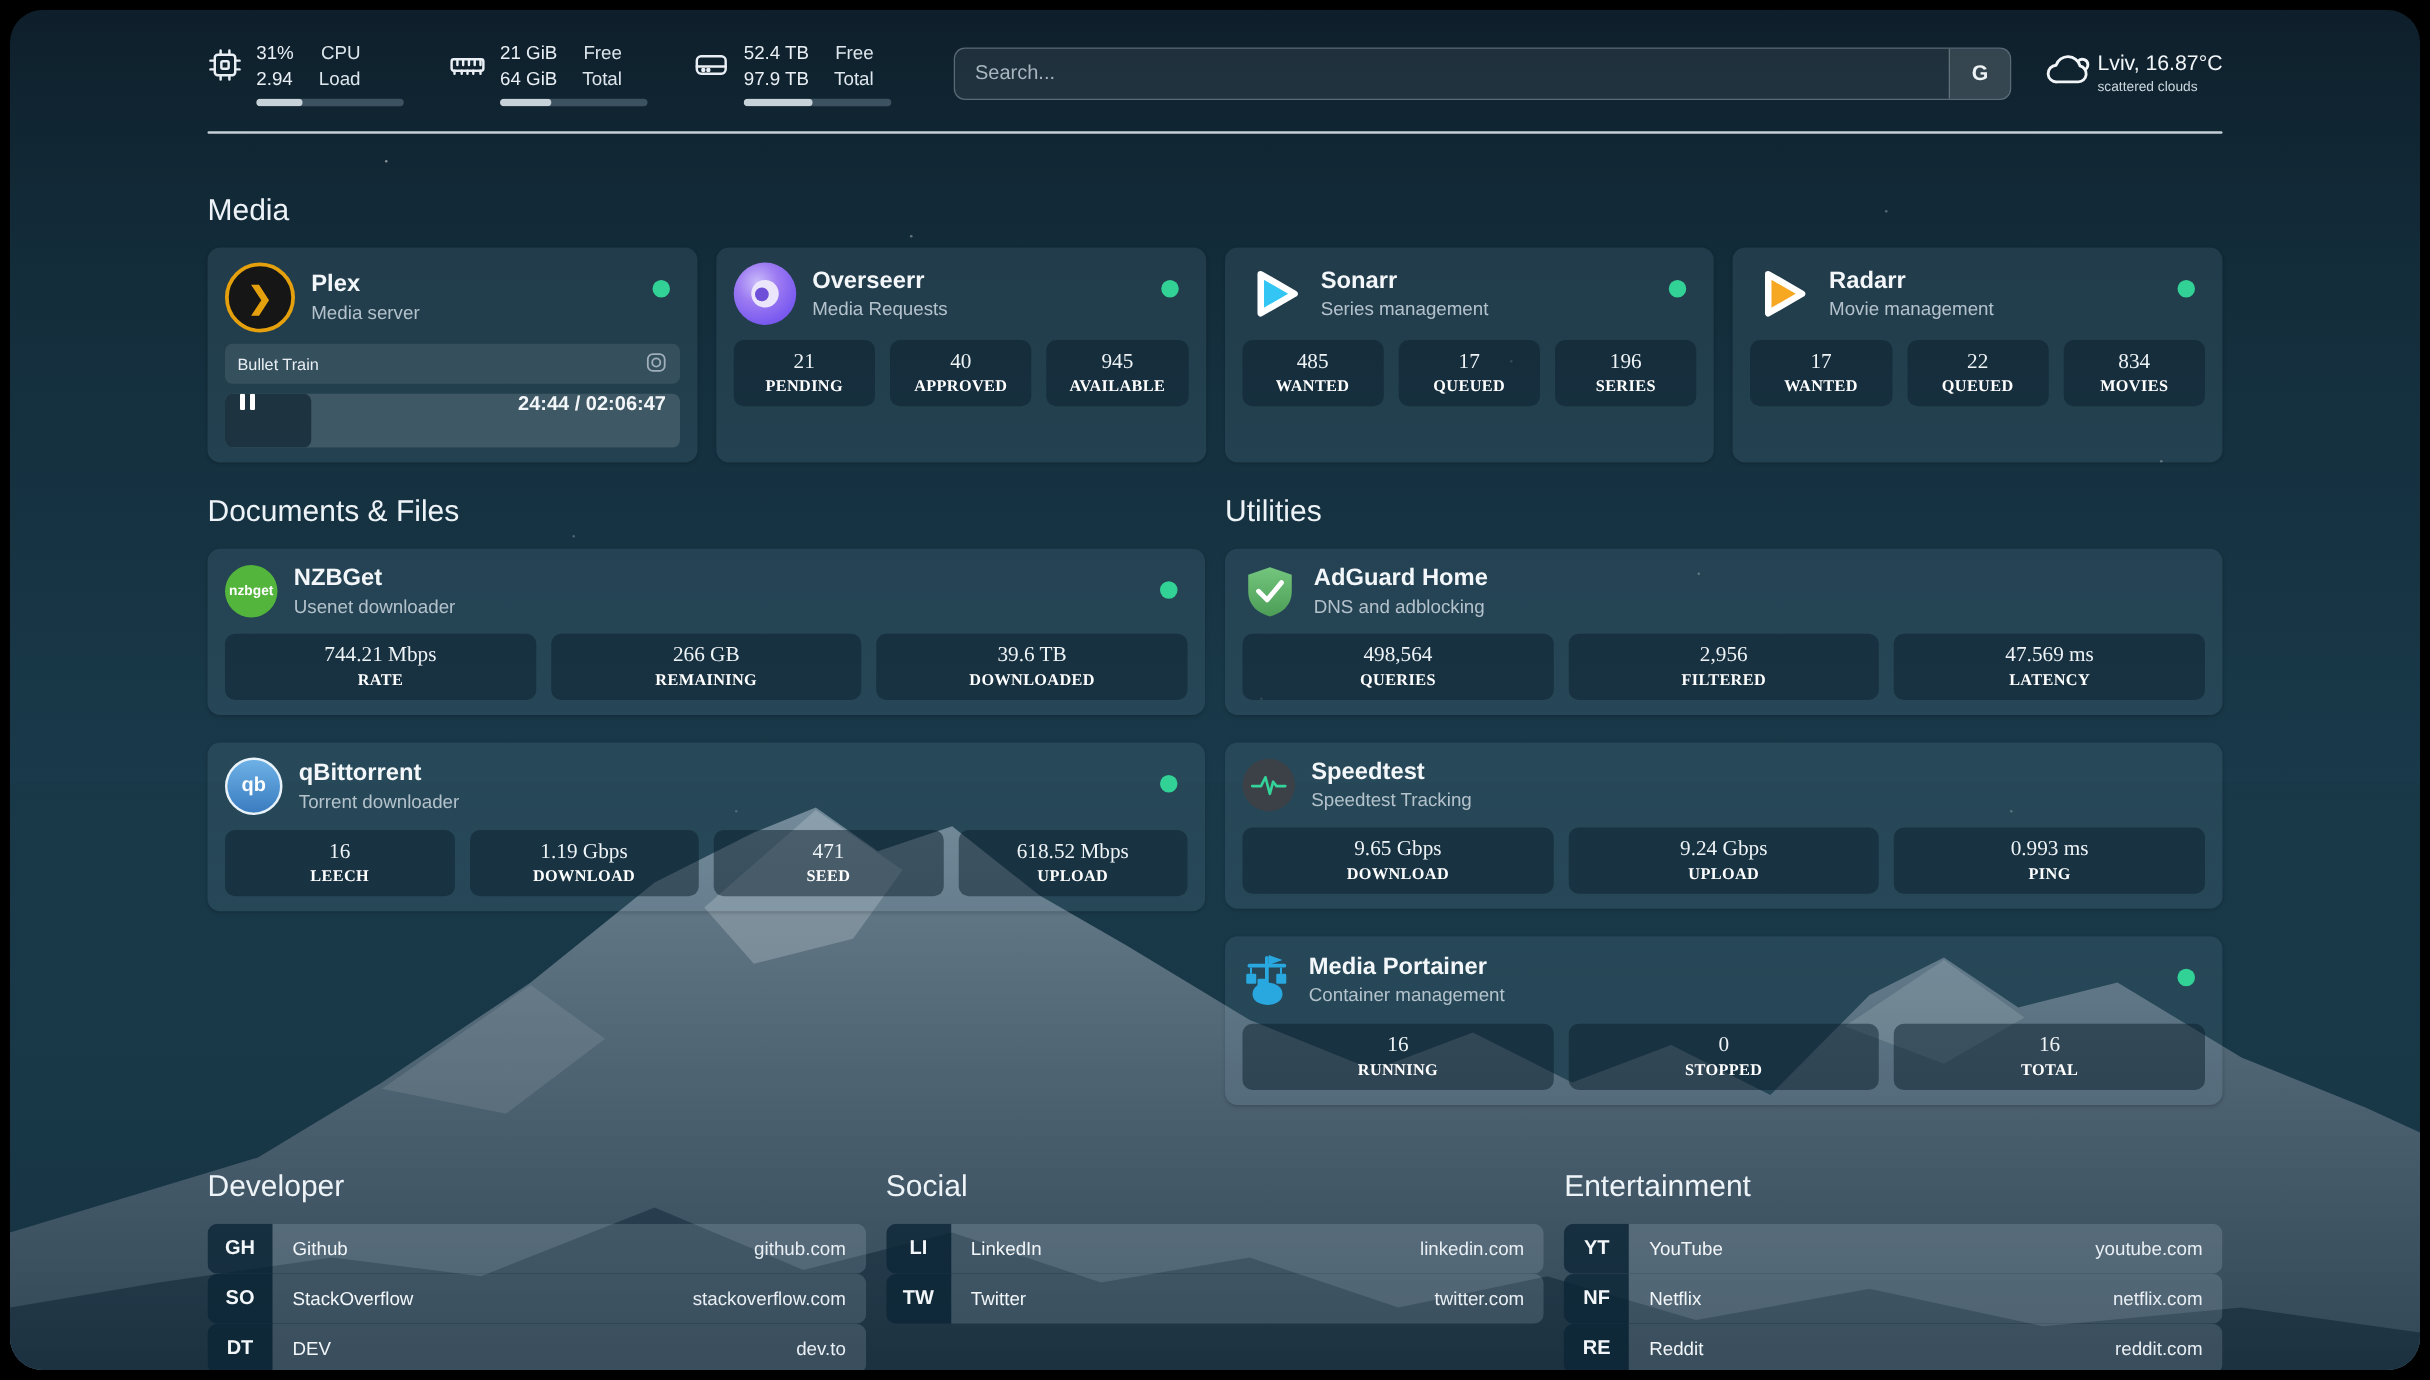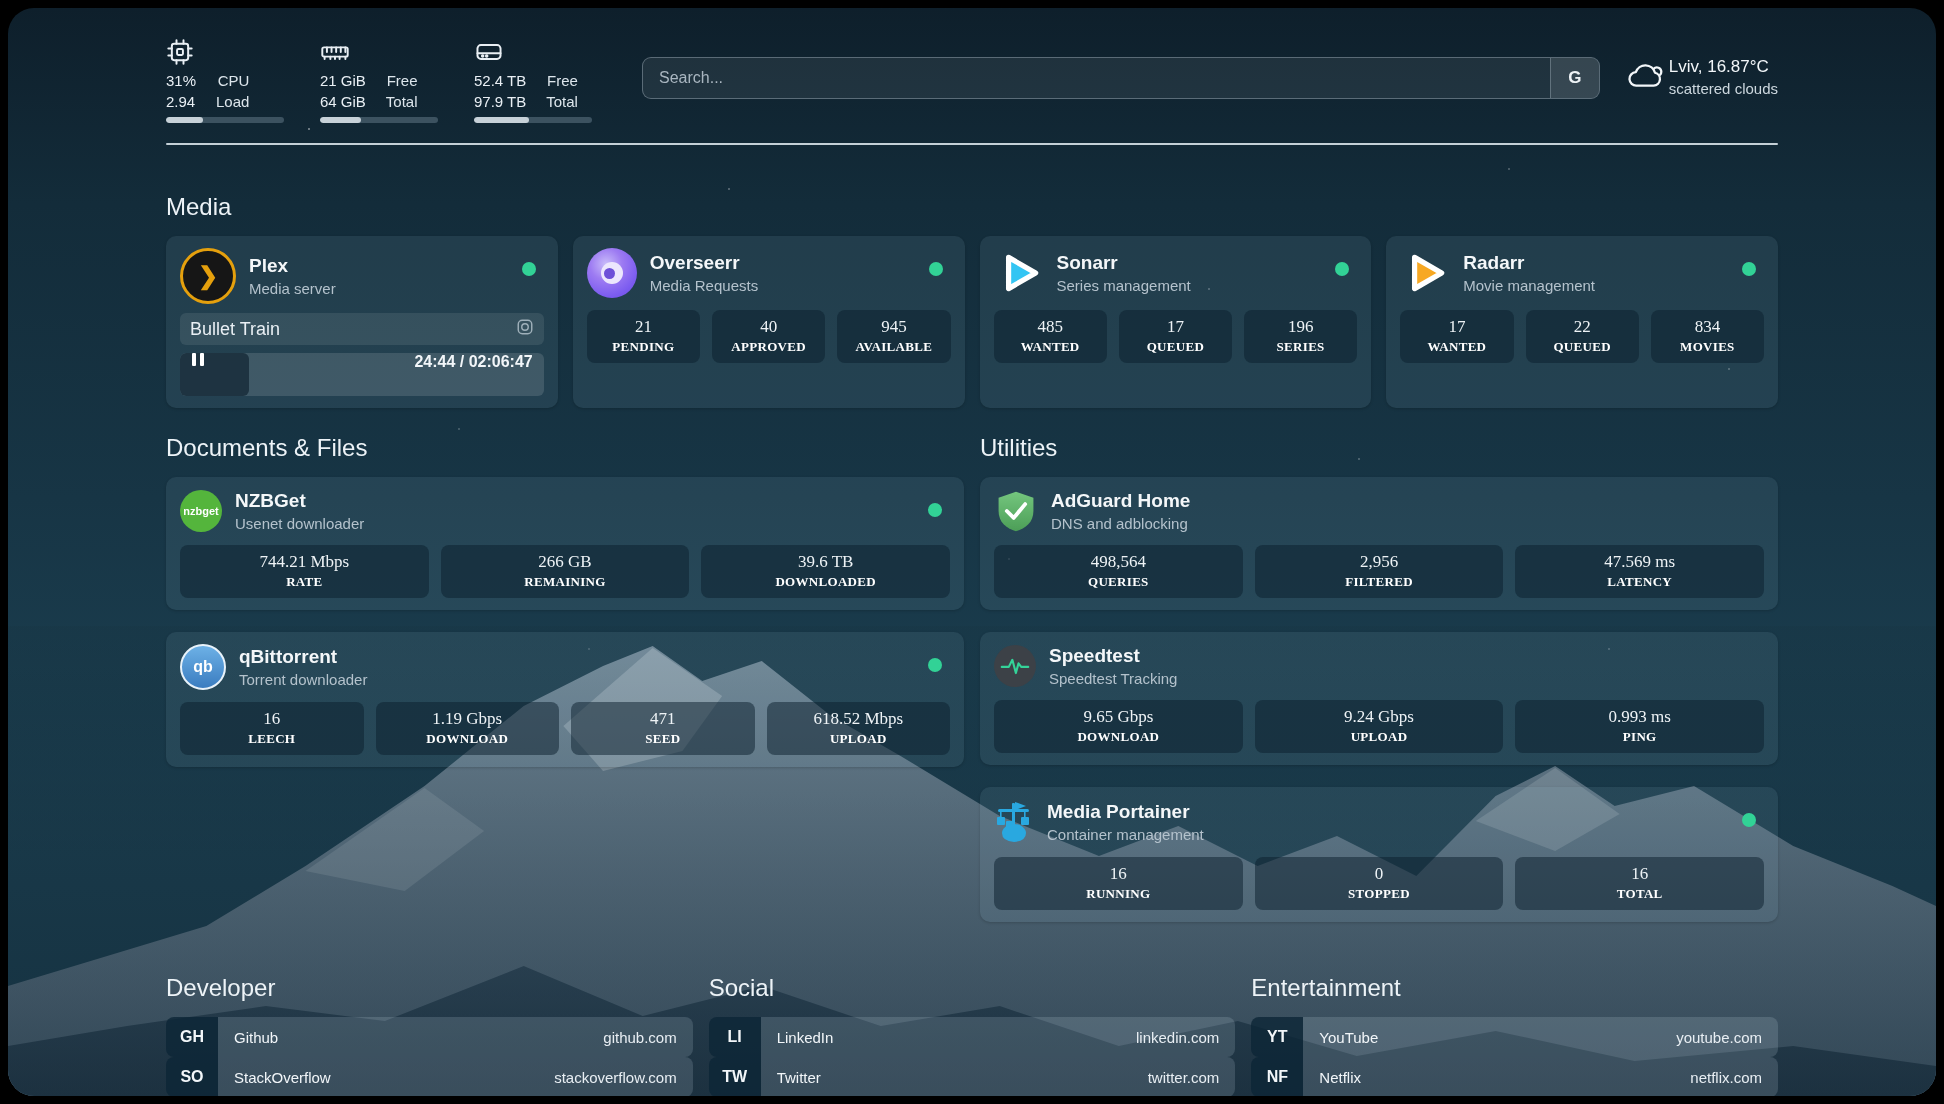--- a/index.html
+++ b/index.html
@@ -16,40 +16,40 @@
   .bg-tint{position:absolute;left:0;bottom:0;width:100%;height:470px;
     background:linear-gradient(180deg,rgba(23,52,66,0.30) 0%,rgba(15,36,49,0.55) 100%);}
   .stars{position:absolute;top:120px;left:300px;width:2px;height:2px;border-radius:50%;background:rgba(255,255,255,.5);
     box-shadow:420px 60px 0 rgba(255,255,255,.35), 900px 160px 0 rgba(255,255,255,.3), 1200px 40px 0 rgba(255,255,255,.3),
     150px 300px 0 rgba(255,255,255,.25), 1050px 330px 0 rgba(255,255,255,.3), 1420px 240px 0 rgba(255,255,255,.3),
     700px 430px 0 rgba(255,255,255,.25), 280px 520px 0 rgba(255,255,255,.2), 1300px 520px 0 rgba(255,255,255,.25);}
   .content{position:relative;padding:0 158px;color:#eef3f6;}
 
   
   .topbar{display:flex;align-items:center;margin-top:24px;}
-  .topstat{display:flex;align-items:flex-start;margin-right:36px;flex-direction:column;}
+  .topstat{display:flex;align-items:flex-start;gap:11px;margin-right:36px;}
   .topstat .sicon{margin-top:6px;flex:none;}
   .topstat-right{display:flex;flex-direction:column;}
   .topstat-cols{display:flex;gap:20px;font-size:15px;line-height:1.4;color:#e9eff4;}
   .topstat-cols .col{display:flex;flex-direction:column;}
   .topstat-cols .col.lbl{align-items:flex-end;color:#dde6ec;}
   .topstat-bar{margin-top:5px;height:6px;width:118px;background:#3c5260;border-radius:3px;overflow:hidden;}
   .topstat-fill{height:100%;background:#c7d1d8;border-radius:3px;}
   .searchbar{flex:1;display:flex;align-items:stretch;height:40px;margin:0 26px 0 14px;
     background:rgba(255,255,255,0.07);border:1px solid rgba(200,215,225,0.35);border-radius:9px;overflow:hidden;}
   .searchbar input{flex:1;background:transparent;border:none;outline:none;color:#cfd9e0;font-size:16px;padding:0 16px;
     font-family:"Liberation Sans", sans-serif;}
   .searchbar input::placeholder{color:#a9b6c0;}
   .search-engine{width:48px;display:flex;align-items:center;justify-content:center;
     background:rgba(255,255,255,0.10);border-left:1px solid rgba(200,215,225,0.30);
     color:#eef3f6;font-size:17px;font-weight:700;cursor:pointer;}
   .weather{display:flex;align-items:center;gap:1px;}
   .weather-text{display:flex;flex-direction:column;line-height:1.35;}
   .weather-main{font-size:17px;color:#f2f6f9;}
-  .weather-sub{font-size:15px;color:#ccd7de;}
+  .weather-sub{font-size:11px;color:#ccd7de;}
   .divider{margin-top:20px;height:2px;background:rgba(228,237,243,0.85);border-radius:1px;}
 
   
   .section-title{font-size:24px;font-weight:400;color:#edf3f7;margin:0 0 15px 0;}
   .media-section{margin-top:48px;}
   .cards-row{display:flex;gap:15px;}
   .card{position:relative;background:rgba(163,205,226,0.10);border-radius:10px;padding:12px 14px;
     box-shadow:0 1px 3px rgba(0,0,0,0.18);}
   .media-card{flex:1;}
   .card-head{display:flex;align-items:center;gap:13px;}
@@ -70,21 +70,21 @@
   .ovs-circle{background:radial-gradient(circle at 38% 32%,#c9bcfa 0%,#9d7bf2 35%,#7c5cf0 70%,#6a48e0 100%);position:relative;}
   .ovs-eye{width:22px;height:22px;border-radius:50%;background:#ece6fd;position:relative;}
   .ovs-pupil{position:absolute;left:3px;top:6px;width:11px;height:11px;border-radius:50%;background:#6d4fd8;}
   .nzb-circle{background:#54b53c;color:#fff;font-size:11px;font-weight:700;}
   .qb-circle{background:linear-gradient(180deg,#6db1e6,#3a7cc0);border:2px solid #e8f2fa;color:#fff;font-size:16px;font-weight:700;}
   .fb-circle{background:linear-gradient(180deg,#55b2f5,#1f7fd6);}
   .spd-circle{background:#3c4147;}
 
   
   .plex-media-row{margin-top:9px;display:flex;align-items:center;justify-content:space-between;
-    background:rgba(255,255,255,0.09);border-radius:6px;padding:4px 10px;height:24px;font-size:18px;color:#e9eff4;}
+    background:rgba(255,255,255,0.09);border-radius:6px;padding:4px 10px;height:24px;font-size:13px;color:#e9eff4;}
   .plex-progress{margin-top:8px;position:relative;height:43px;background:rgba(255,255,255,0.13);border-radius:6px;
     display:flex;align-items:flex-start;overflow:hidden;}
   .plex-progress-fill{position:absolute;left:0;top:0;bottom:0;background:rgba(9,26,40,0.60);border-radius:6px;}
   .pause-btn{position:relative;display:flex;gap:4px;margin-left:12px;cursor:pointer;}
   .pause-btn i{display:block;width:4px;height:13px;background:#fff;border-radius:1px;}
   .plex-time{position:relative;margin-left:auto;padding-right:11px;font-size:16px;font-weight:600;color:#f2f6f9;}
 
   
   .columns-row{display:flex;gap:16px;margin-top:26px;align-items:flex-start;}
   .colhalf{flex:1;display:flex;flex-direction:column;}

